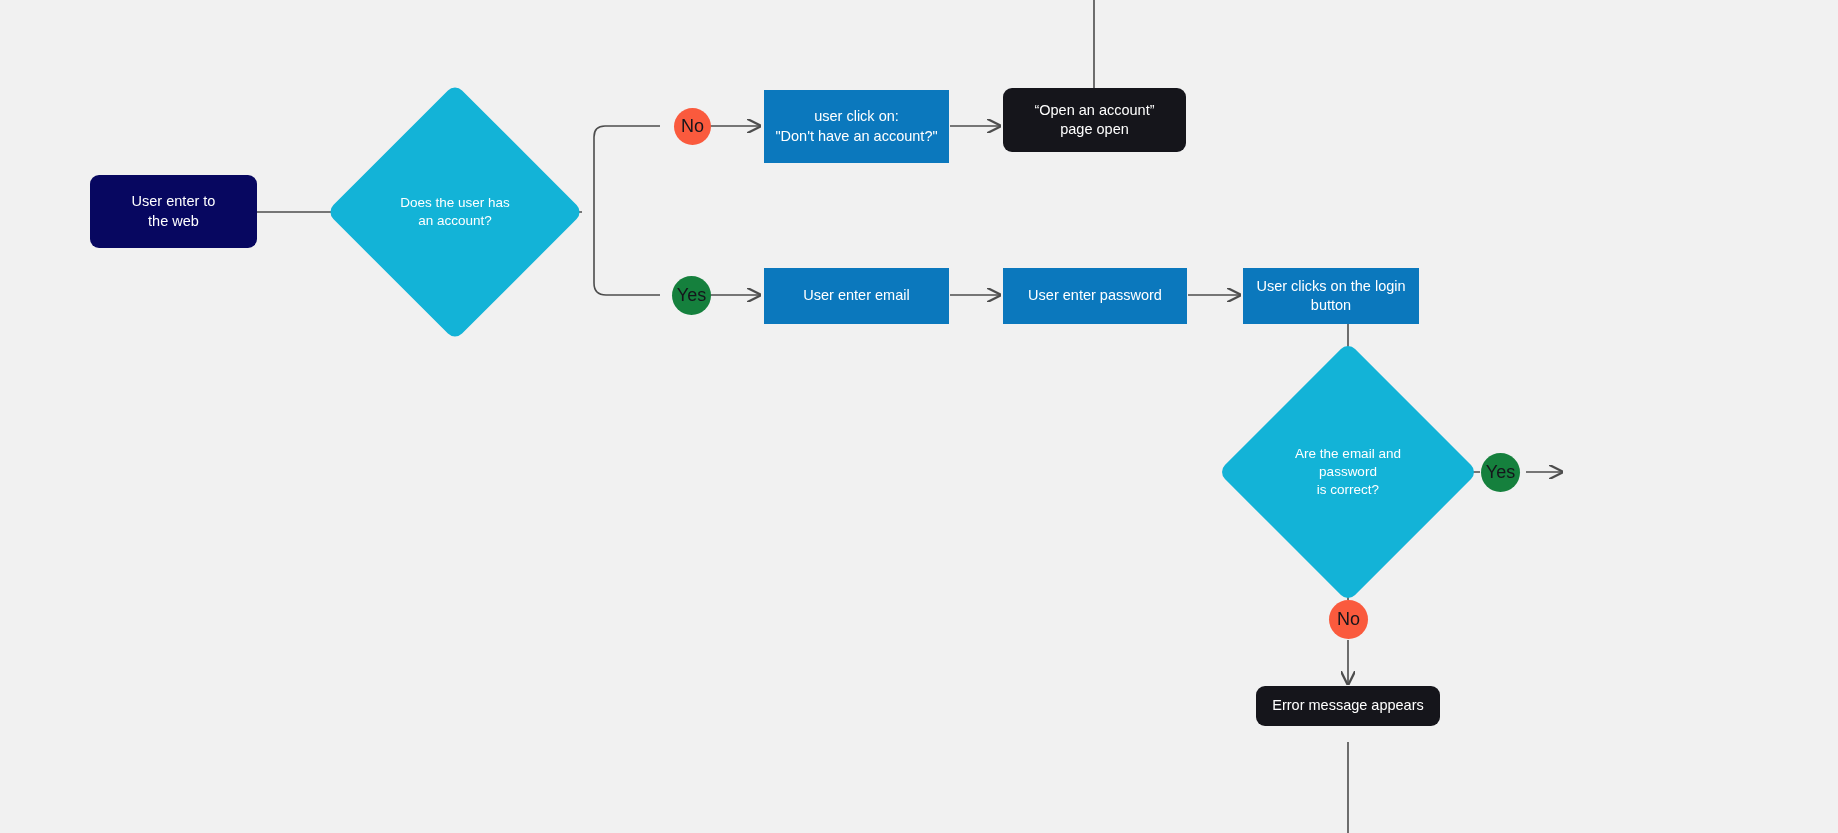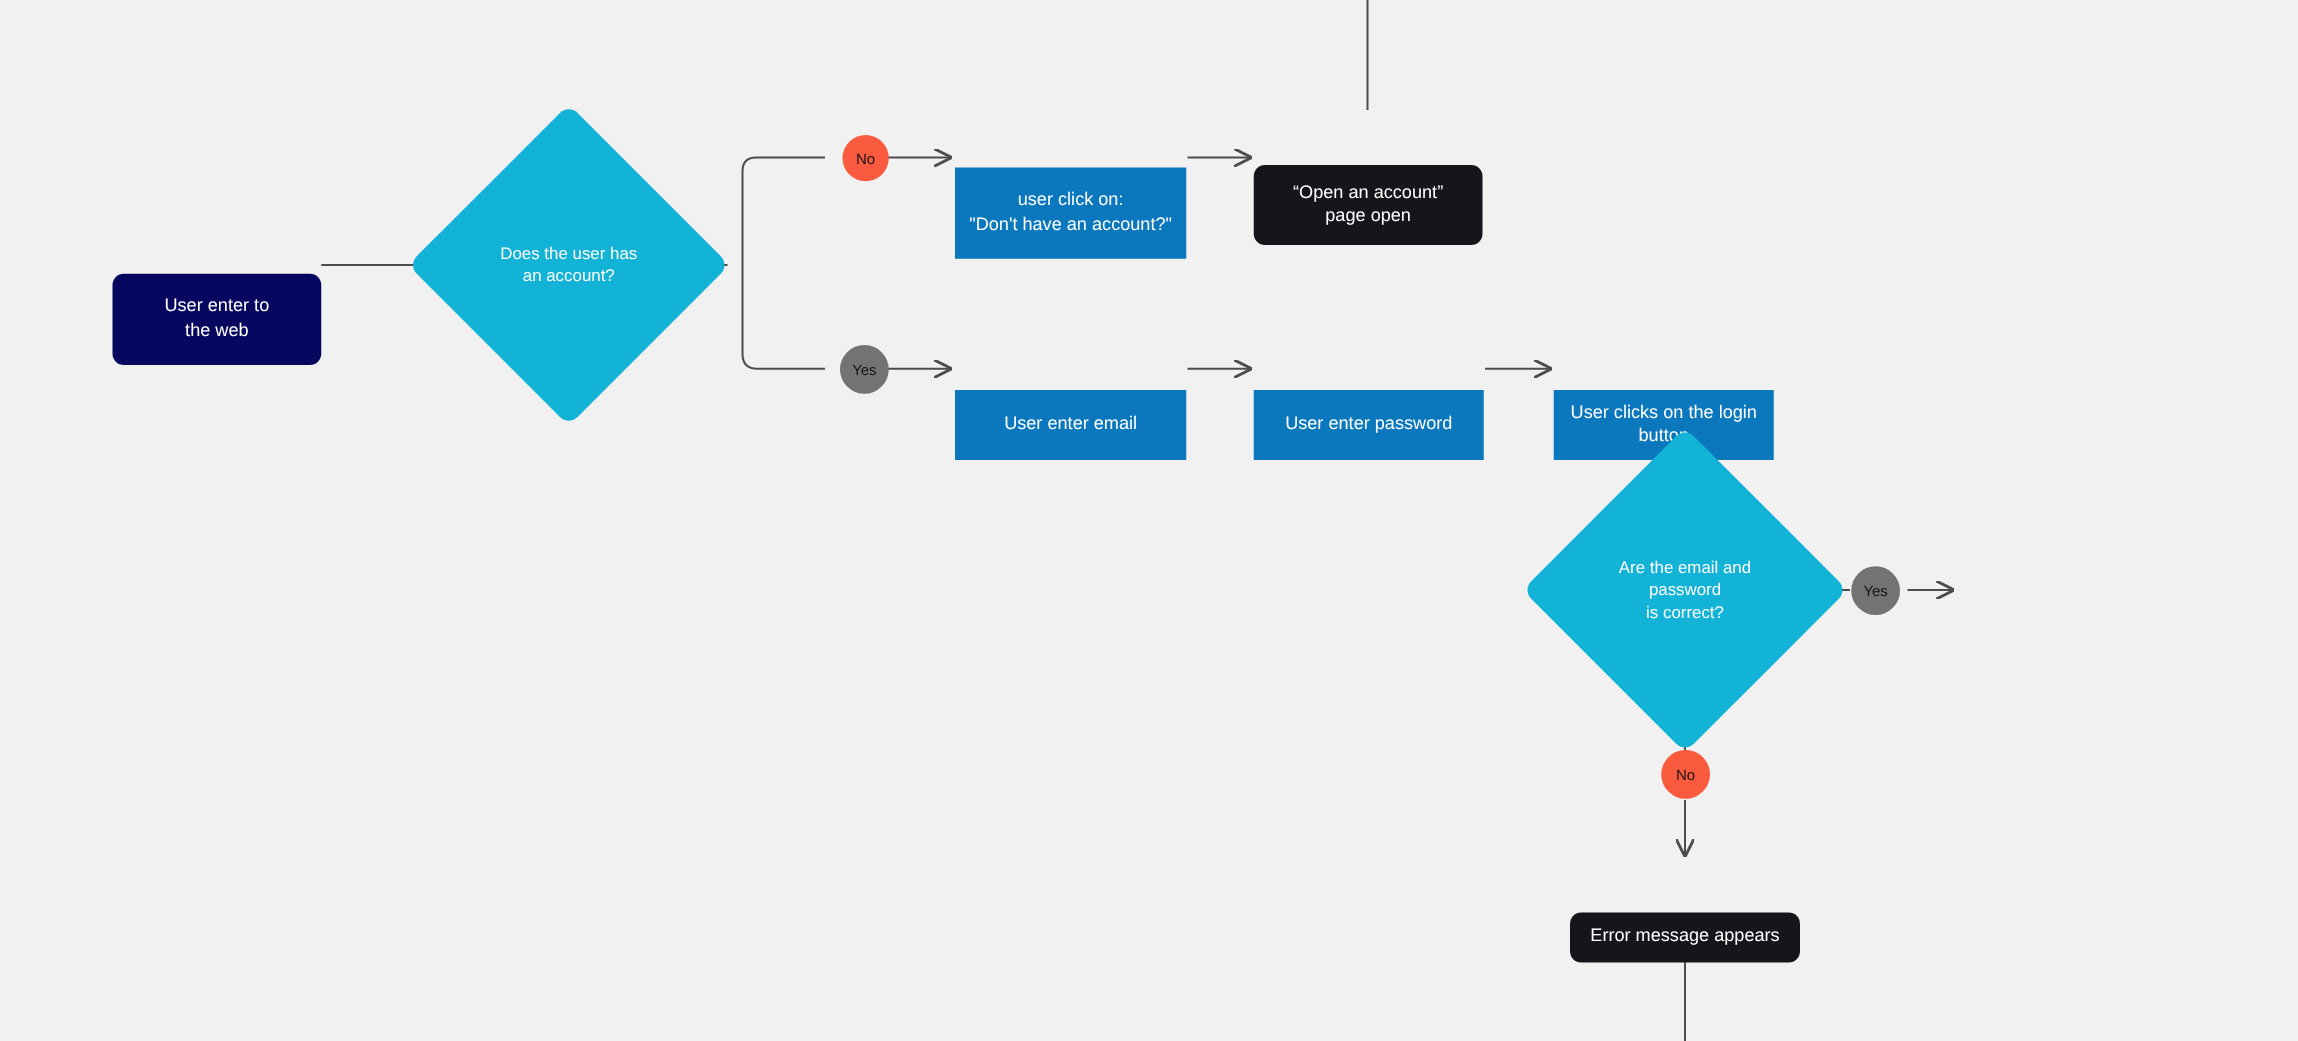--- a/index.html
+++ b/index.html
@@ -30,21 +30,20 @@
     position: absolute;
     box-sizing: border-box;
     display: flex;
     align-items: center;
     justify-content: center;
     text-align: center;
     color: #ffffff;
     line-height: 1.32;
     white-space: pre-line;
     z-index: 2;
-    margin-top: 44px;
   }
   .node-rect-round {
     border-radius: 9px;
   }
   .node-rect-sharp {
     border-radius: 0;
   }
   .node-text {
     display: block;
     white-space: pre-line;
@@ -95,26 +94,26 @@
     line-height: 1.35;
     white-space: pre-line;
     z-index: 3;
   }
   .badge {
     position: absolute;
     border-radius: 50%;
     display: flex;
     align-items: center;
     justify-content: center;
-    font-size: 12px;
+    font-size: 18px;
     color: #15151b;
     z-index: 4;
   }
   .badge-yes {
-    background: #737373;
+    background: #15803d;
     text-align: right;
   }
   .badge-no {
     background: #fa5a3d;
   }
 </style>
 </head>
 <body>
 
 <div id="canvas">

